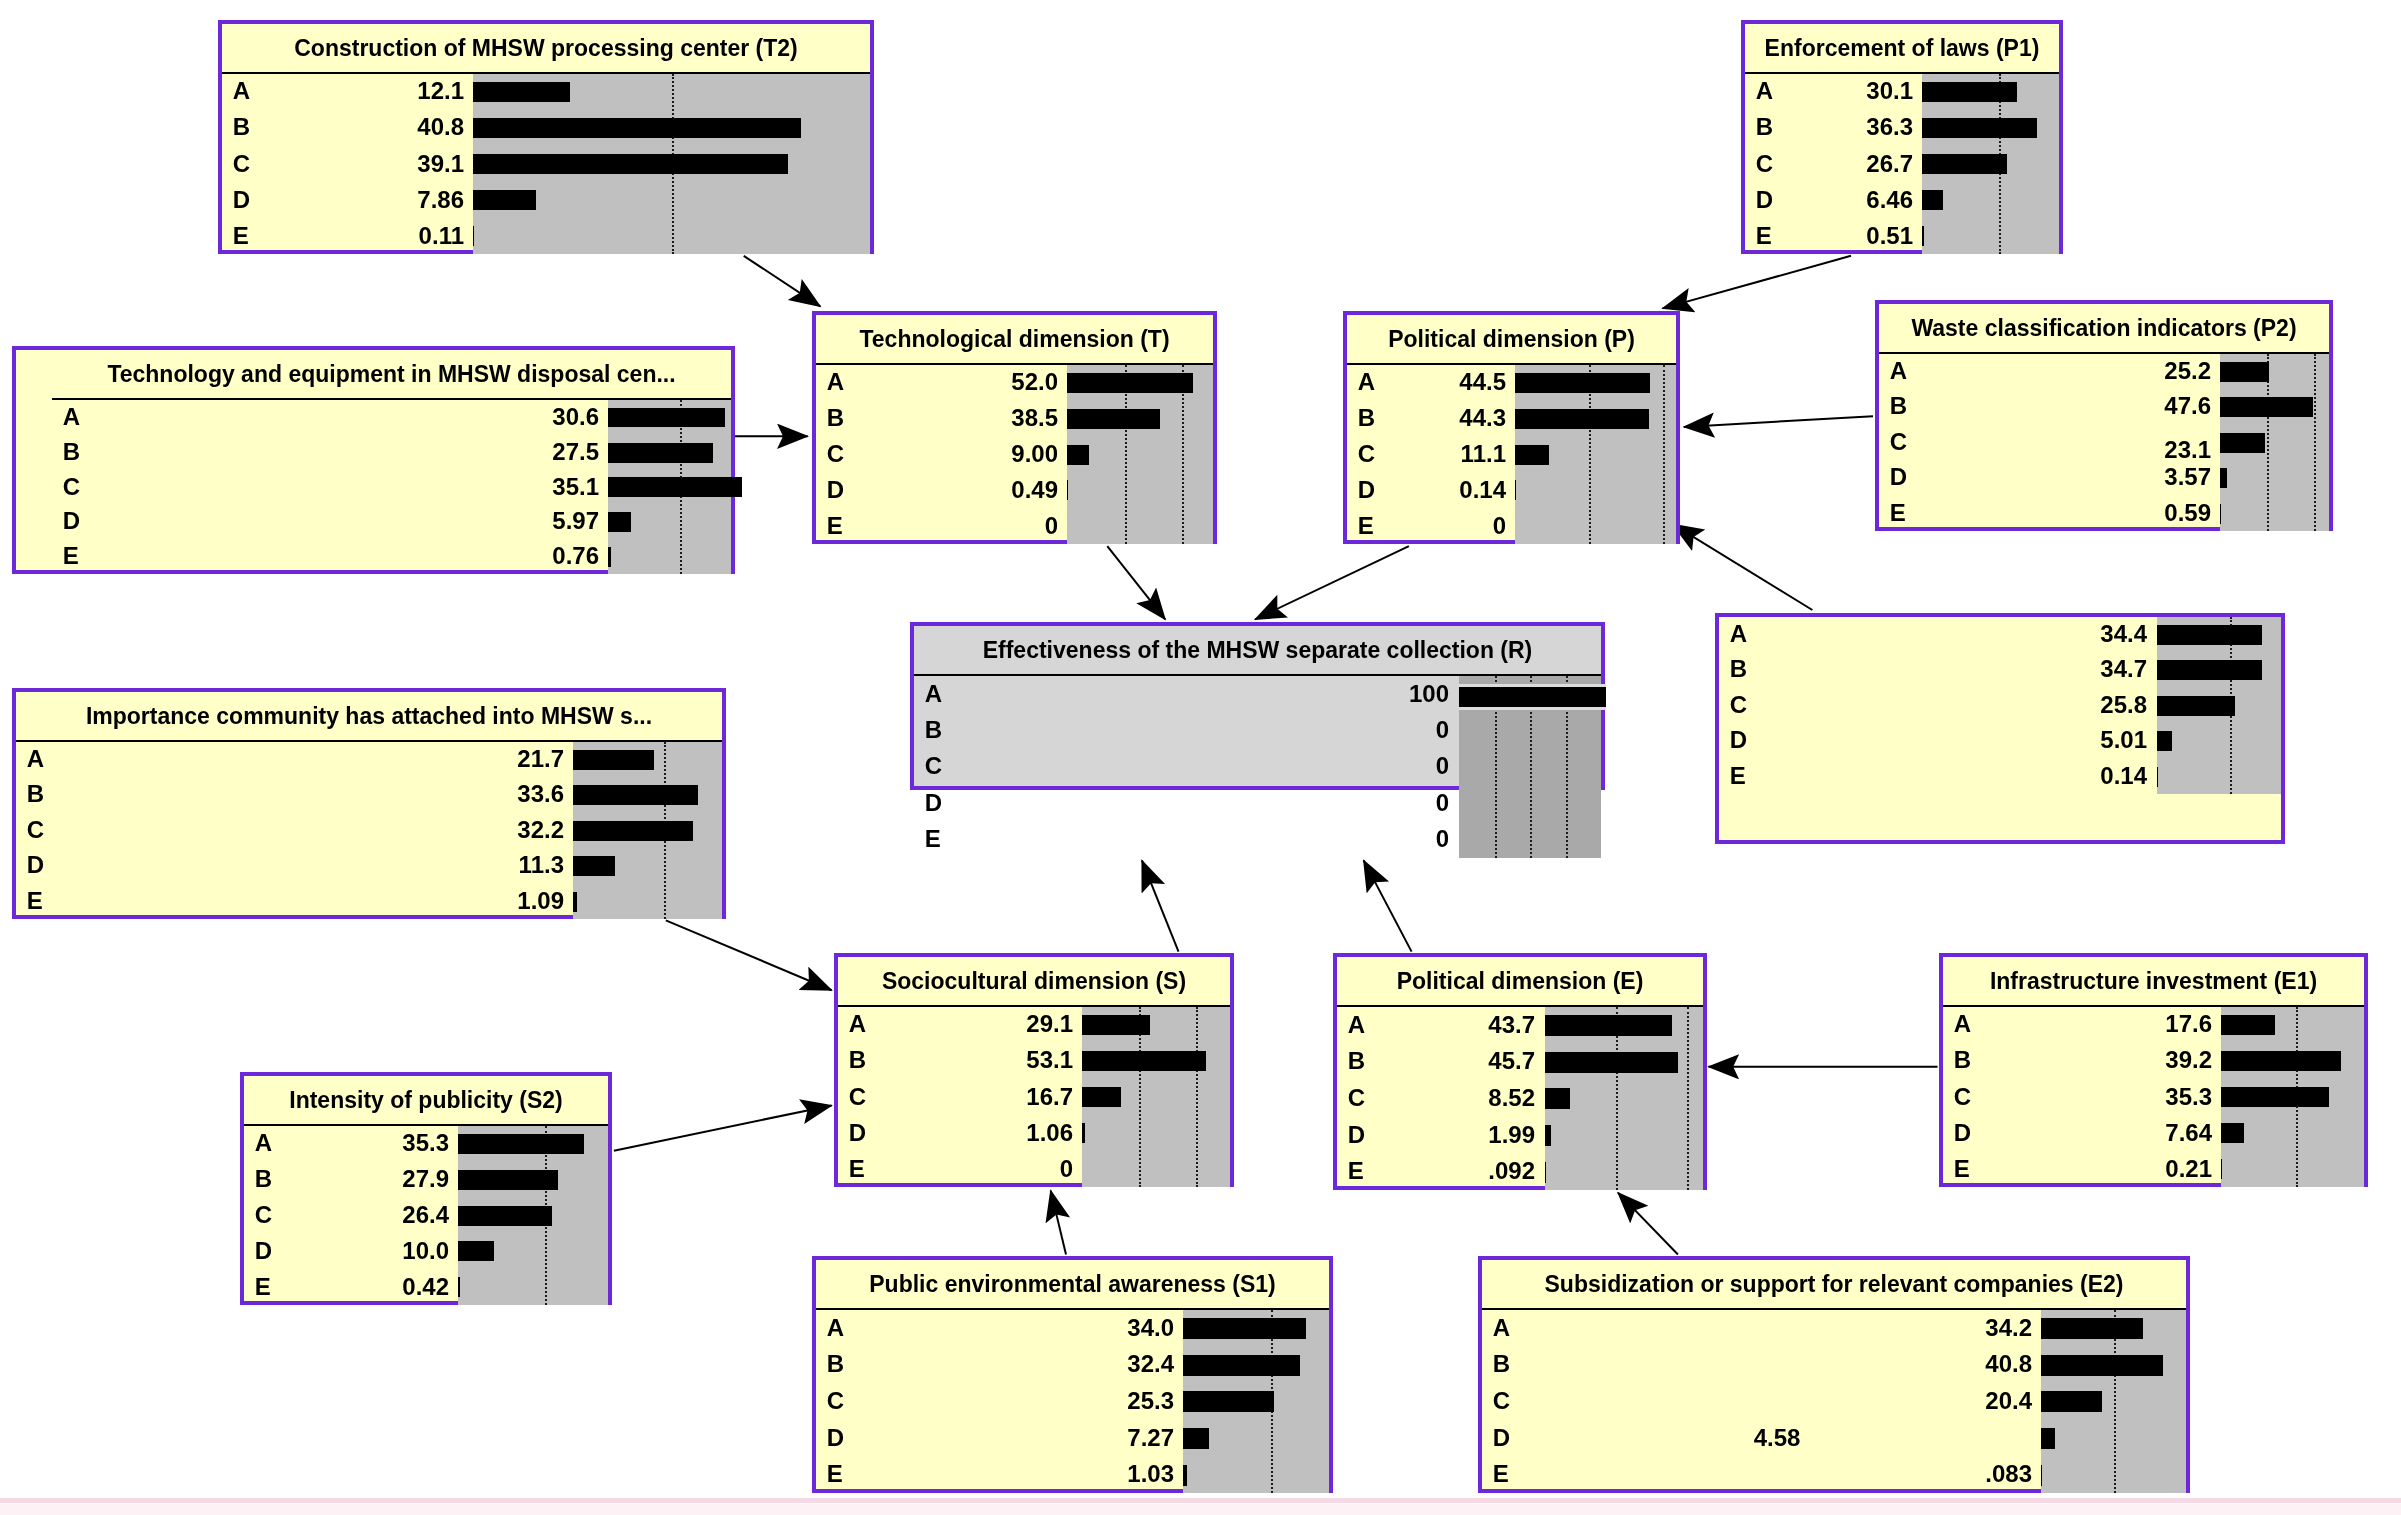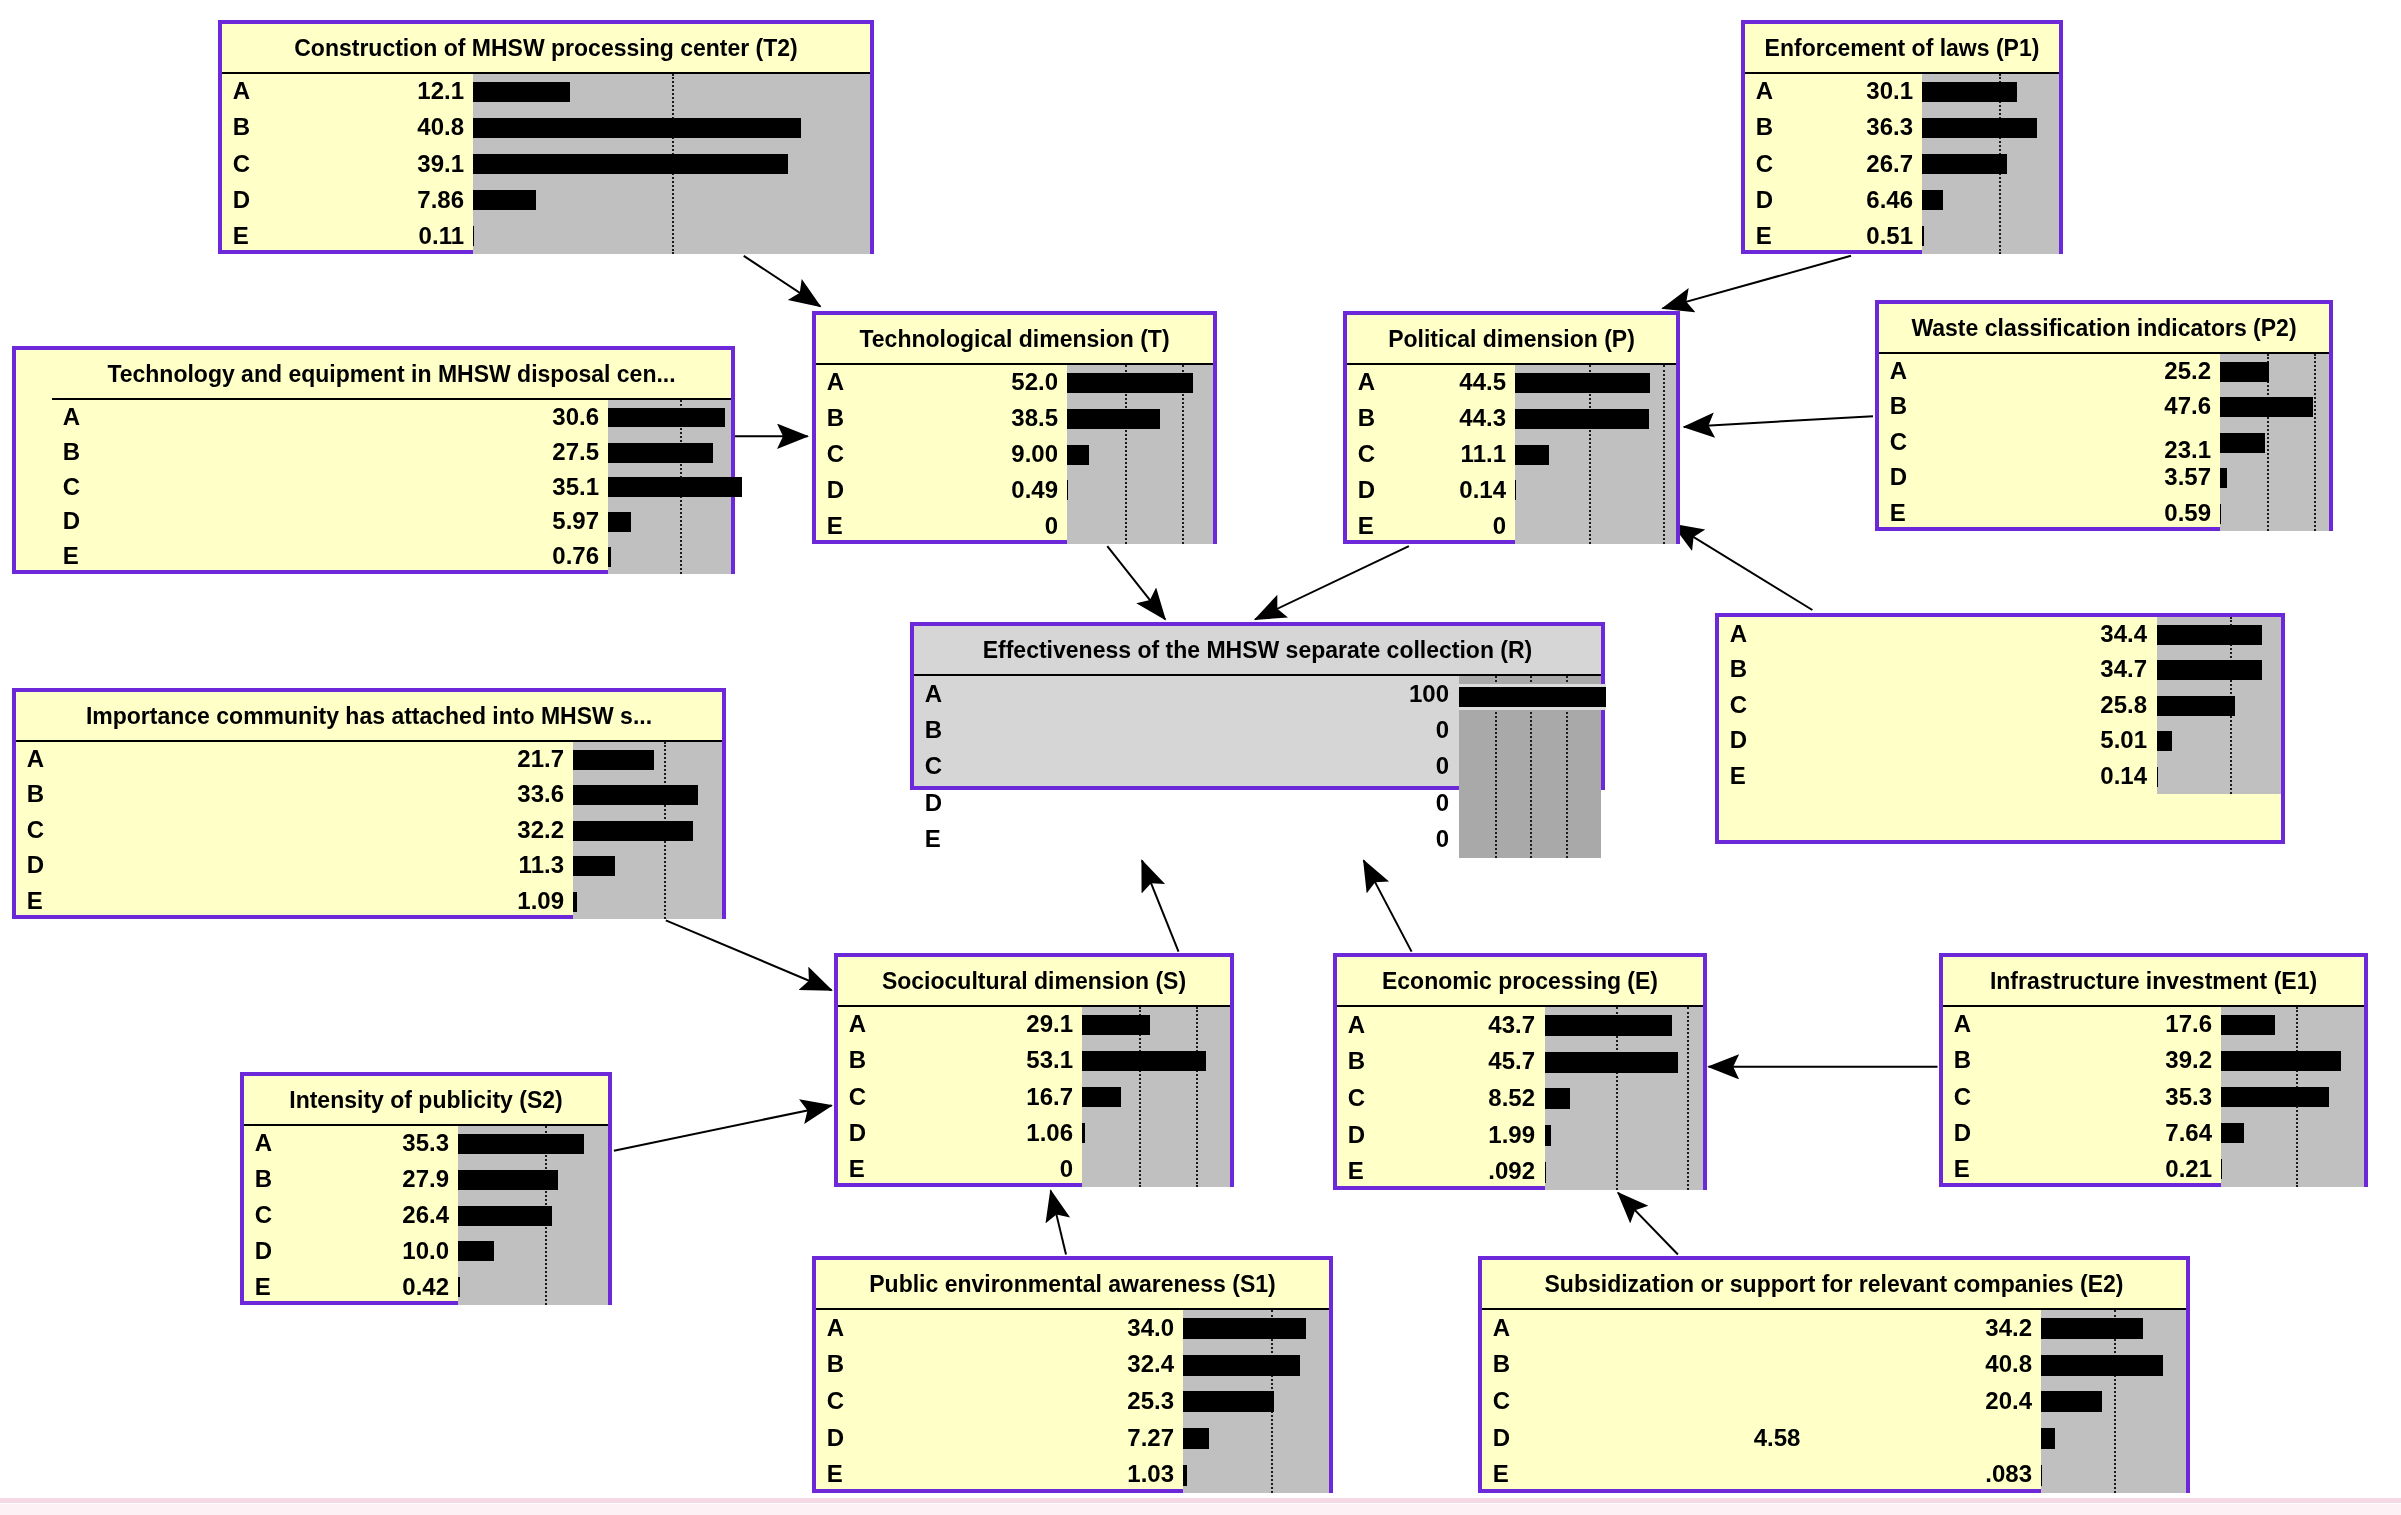--- a/index.html
+++ b/index.html
@@ -308,21 +308,21 @@
           <span class="state-value" style="left: 40px; width: 195px; top: 39px;">53.1</span>
           <span class="state-label" style="top: 76px;">C</span>
           <span class="state-value" style="left: 40px; width: 195px; top: 76px;">16.7</span>
           <span class="state-label" style="top: 112px;">D</span>
           <span class="state-value" style="left: 40px; width: 195px; top: 112px;">1.06</span>
           <span class="state-label" style="top: 148px;">E</span>
           <span class="state-value" style="left: 40px; width: 195px; top: 148px;">0</span>
         </div>
       </div>
       <div class="node" style="left: 1333px; top: 953px; width: 374px; height: 237px;">
-        <div class="node-title">Economic processing (E)</div>
+        <div class="node-title">Political dimension (E)</div>
         <div class="node-body" style="height: 183px;">
           <div class="barzone" style="left: 208px;">
             <div class="gridline" style="left: 44.8833%;"></div>
             <div class="gridline" style="left: 89.7666%;"></div>
             <div class="bar" style="top: 8px; height: 20.5px; width: 127px;"></div>
             <div class="bar" style="top: 45px; height: 20.5px; width: 133px;"></div>
             <div class="bar" style="top: 81px; height: 20.5px; width: 25px;"></div>
             <div class="bar" style="top: 118px; height: 20.5px; width: 5.8px;"></div>
             <div class="bar" style="top: 155px; height: 20.5px; width: 0.3px;"></div>
           </div>

